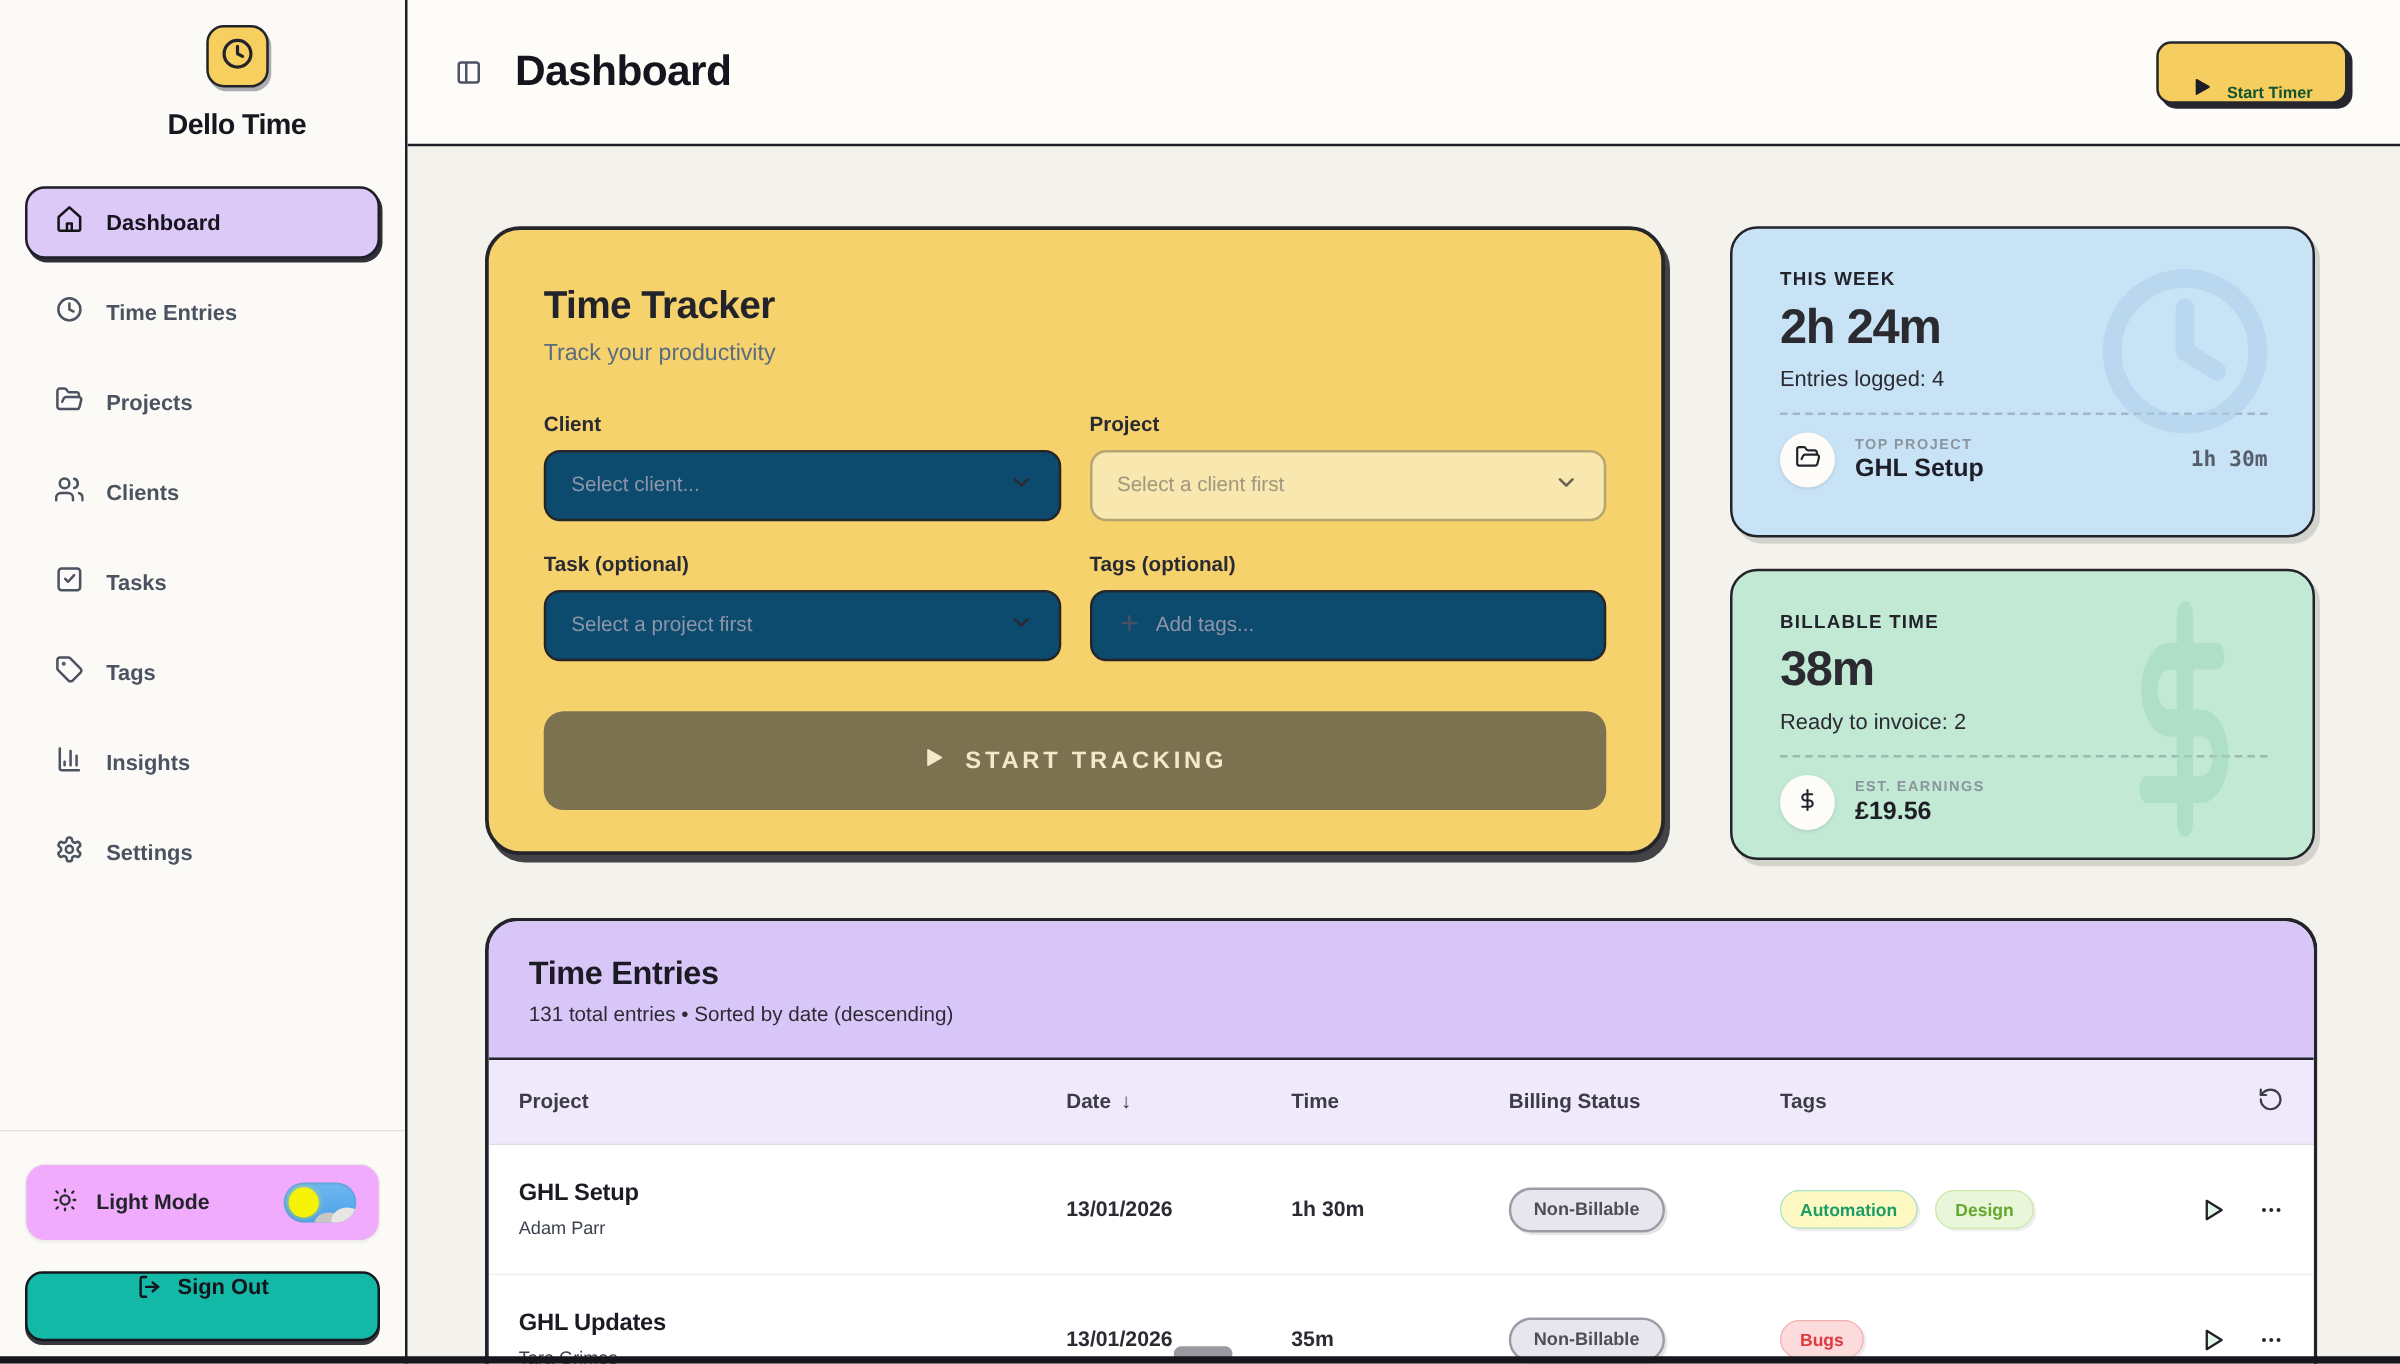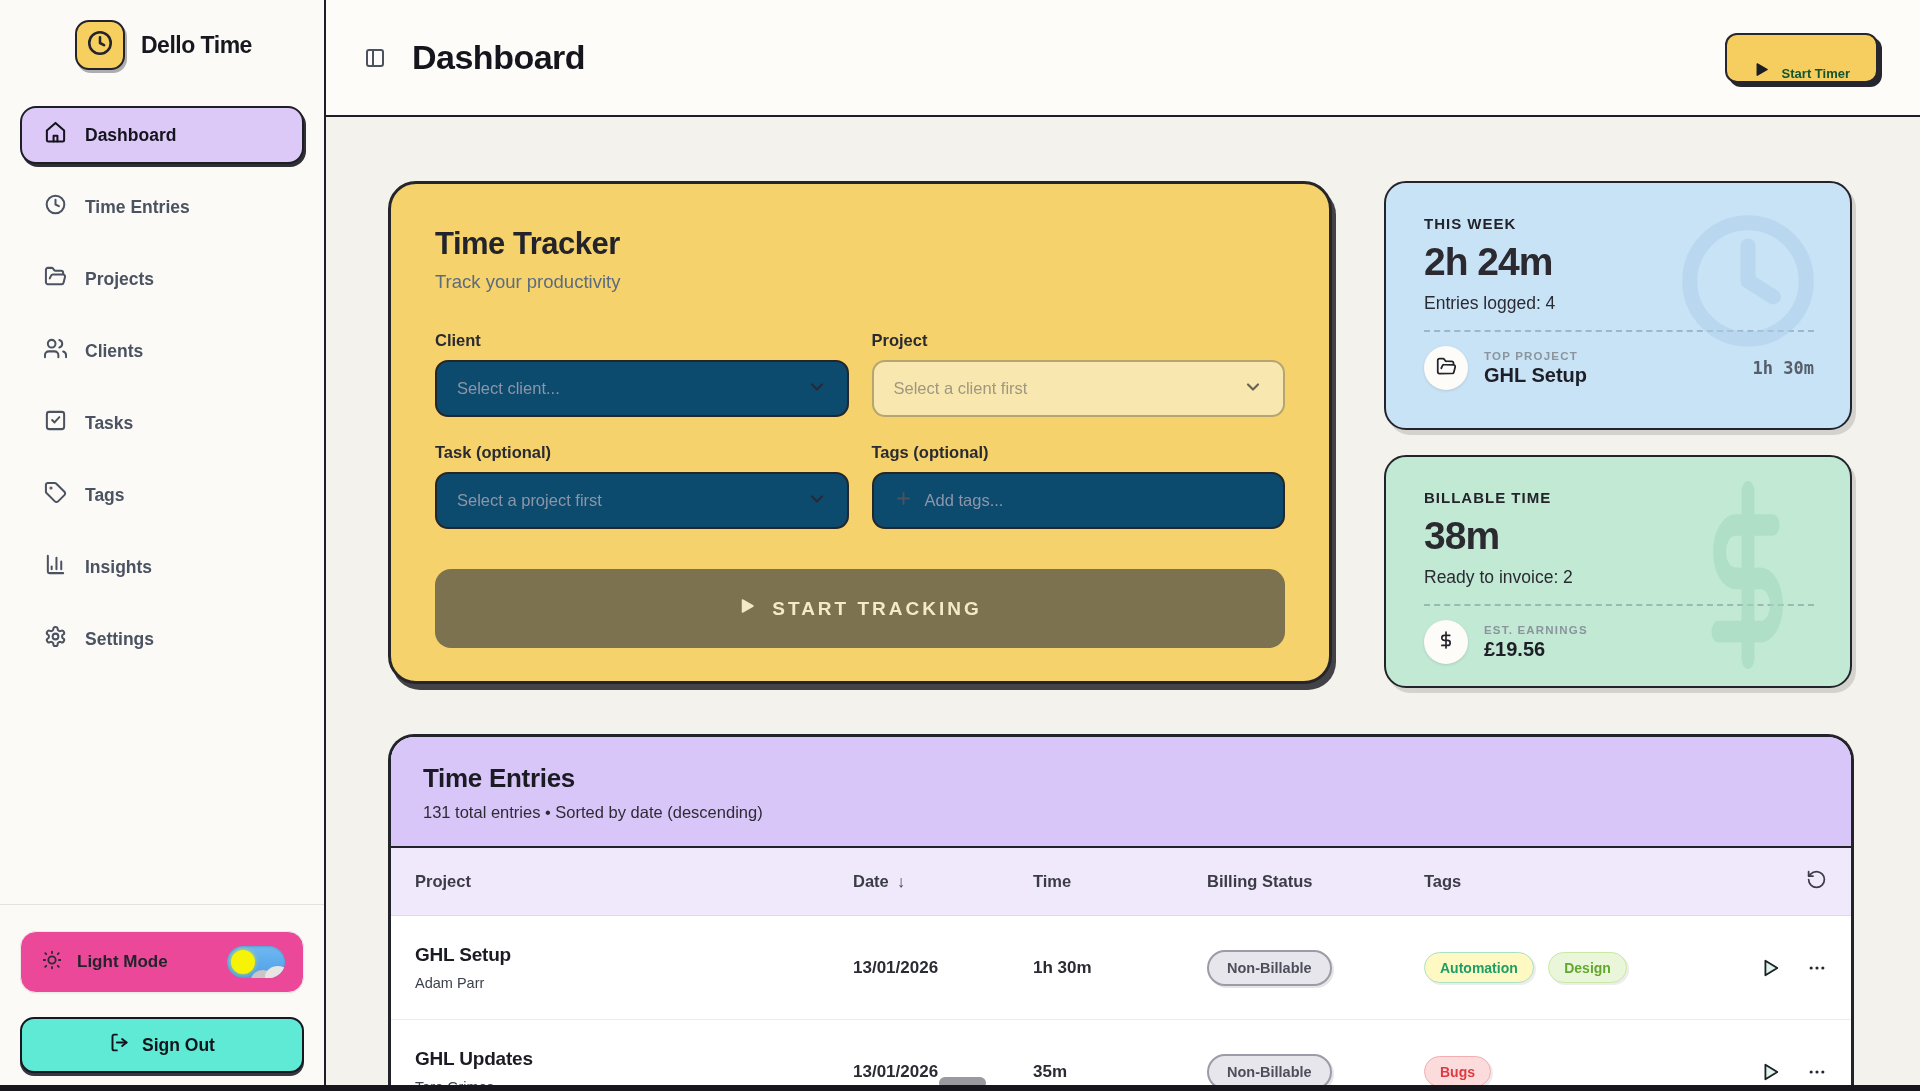--- a/index.html
+++ b/index.html
@@ -3,44 +3,44 @@
 <meta charset="utf-8">
 <style>
   * { margin:0; padding:0; box-sizing:border-box; }
   html,body { width:1920px; height:1091px; overflow:hidden; background:#F4F2EC;
     font-family:"Liberation Sans", sans-serif; color:#26262E; }
   .app { display:flex; width:1920px; height:1091px; position:relative; }
 
   
   .sidebar { width:326px; height:100%; background:#FBFAF7; border-right:2px solid #1E1E26;
     display:flex; flex-direction:column; padding:20px 20px 18px 20px; position:relative; }
-  .logo-row { display:flex; align-items:center; gap:16px; padding-left:55px; margin-bottom:36px; }
+  .logo-row { display:flex; align-items:center; gap:16px; padding-left:55px; margin-bottom:36px;flex-direction:column; }
   .logo-box { width:50px; height:50px; background:#F6CF5F; border:2.5px solid #23232B; border-radius:14px;
     display:flex; align-items:center; justify-content:center; box-shadow:2px 3px 0 rgba(30,30,40,.35); }
   .logo-title { font-size:23px; font-weight:800; letter-spacing:-0.5px; color:#17171F; }
   .nav { display:flex; flex-direction:column; gap:14px; }
   .nav-item { display:flex; align-items:center; gap:18px; padding:15px 16px 15px 24px; border-radius:16px;
     font-size:17.5px; font-weight:600; color:#4B5260; cursor:pointer; }
   .nav-item svg { flex:0 0 auto; }
   .nav-item.active { background:#DCC9F8; border:2.5px solid #1E1E26; color:#14141C; font-weight:800;
     box-shadow:2px 3px 0 rgba(24,24,32,.9); padding:13px 16px 13px 22px; }
   .sidebar-bottom { margin-top:auto; }
   .sidebar-divider { border-top:1.5px solid #E3E2DC; margin:0 -20px 26px -20px; }
-  .lightmode-card { background:#ec4899; border:1.5px solid #ECEBE6; border-radius:16px; height:62px;
+  .lightmode-card { background:#f0abfc; border:1.5px solid #ECEBE6; border-radius:16px; height:62px;
     display:flex; align-items:center; gap:14px; padding:0 18px 0 20px; margin-bottom:24px;
     box-shadow:0 1px 2px rgba(0,0,0,.04); }
   .lightmode-label { font-size:17px; font-weight:700; color:#23232B; flex:1; }
   .toggle { width:58px; height:32px; border-radius:16px; position:relative; overflow:hidden; cursor:pointer;
     background:linear-gradient(180deg,#6FB9F2 0%,#4D9FE8 100%); box-shadow:inset 0 1px 2px rgba(0,0,0,.15); }
   .toggle .sun { position:absolute; left:4px; top:4px; width:24px; height:24px; border-radius:50%;
     background:#F7F306; box-shadow:0 0 4px rgba(247,240,6,.8); }
   .toggle .cloud1 { position:absolute; right:-6px; bottom:-10px; width:26px; height:22px; border-radius:50%; background:#E8E6E2; }
   .toggle .cloud2 { position:absolute; right:10px; bottom:-12px; width:24px; height:20px; border-radius:50%; background:#C9C7C3; }
-  .signout-btn { width:100%; height:56px; background:#5eead4; border:2.5px solid #17171F; border-radius:14px;
-    display:flex; align-items:center; justify-content:center; gap:12px; font-size:17.5px; font-weight:800;
+  .signout-btn { width:100%; height:56px; background:#14b8a6; border:2.5px solid #17171F; border-radius:14px;
+    display:flex; align-items:flex-start; justify-content:center; gap:12px; font-size:17.5px; font-weight:800;
     color:#14141C; cursor:pointer; box-shadow:0 3px 0 rgba(20,20,30,.85); }
 
   
   .main { flex:1; display:flex; flex-direction:column; height:100%; background:#F4F2EC; }
   .topbar { height:117px; background:#FDFCF9; border-bottom:2px solid #1E1E26; display:flex; align-items:center;
     padding:0 42px 0 34px; gap:22px; flex:0 0 auto; }
   .page-title { font-size:34px; font-weight:800; letter-spacing:-0.5px; color:#15151D; }
   .panel-toggle { width:30px; height:30px; display:flex; align-items:center; justify-content:center; cursor:pointer; }
   .start-timer-btn { margin-left:auto; height:50px; padding:0 26px; background:#F6CE5F; border:2.5px solid #26262E;
     border-radius:12px; display:flex; align-items:flex-end; gap:12px; font-size:13px; font-weight:800; color:#14532d;

